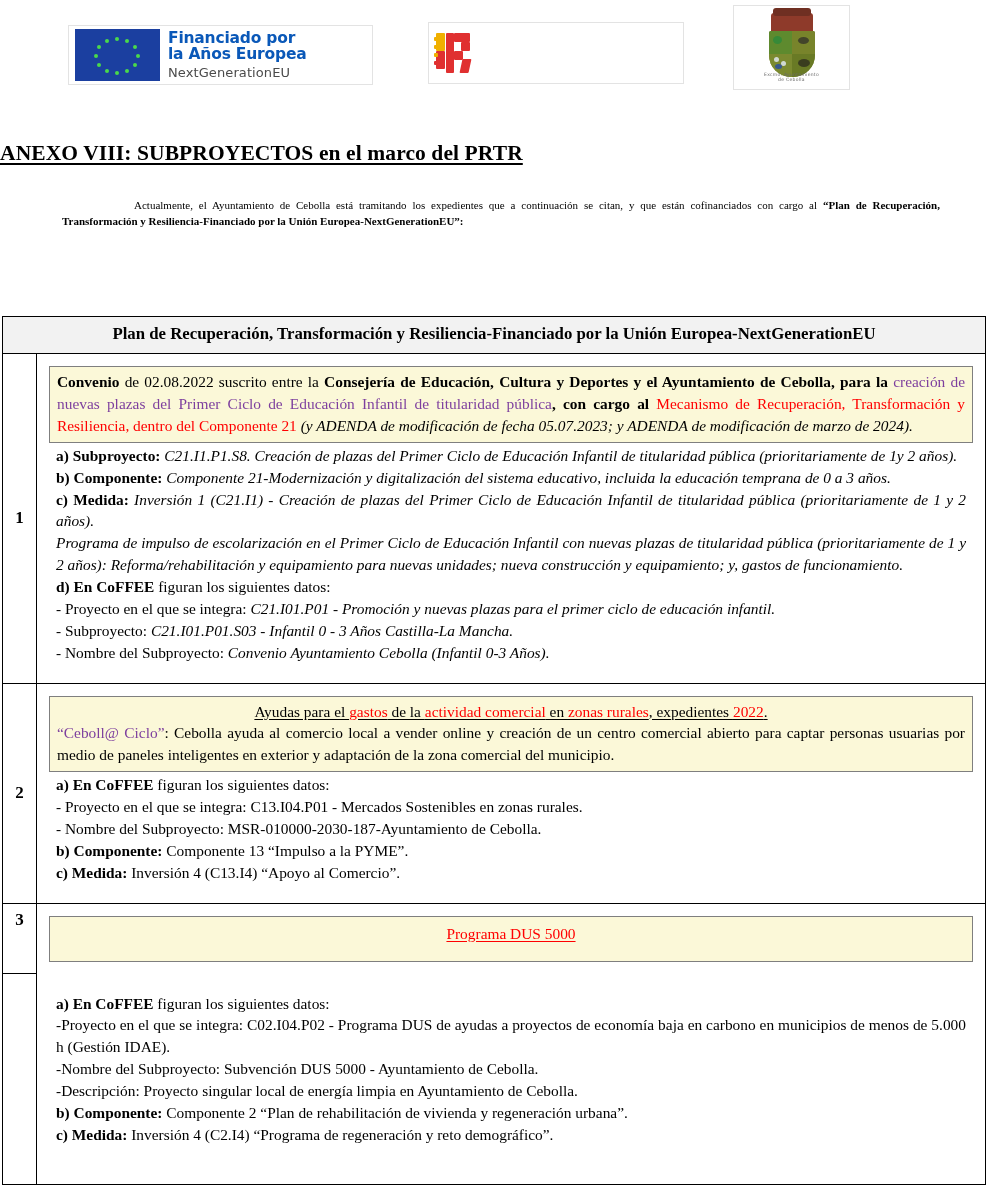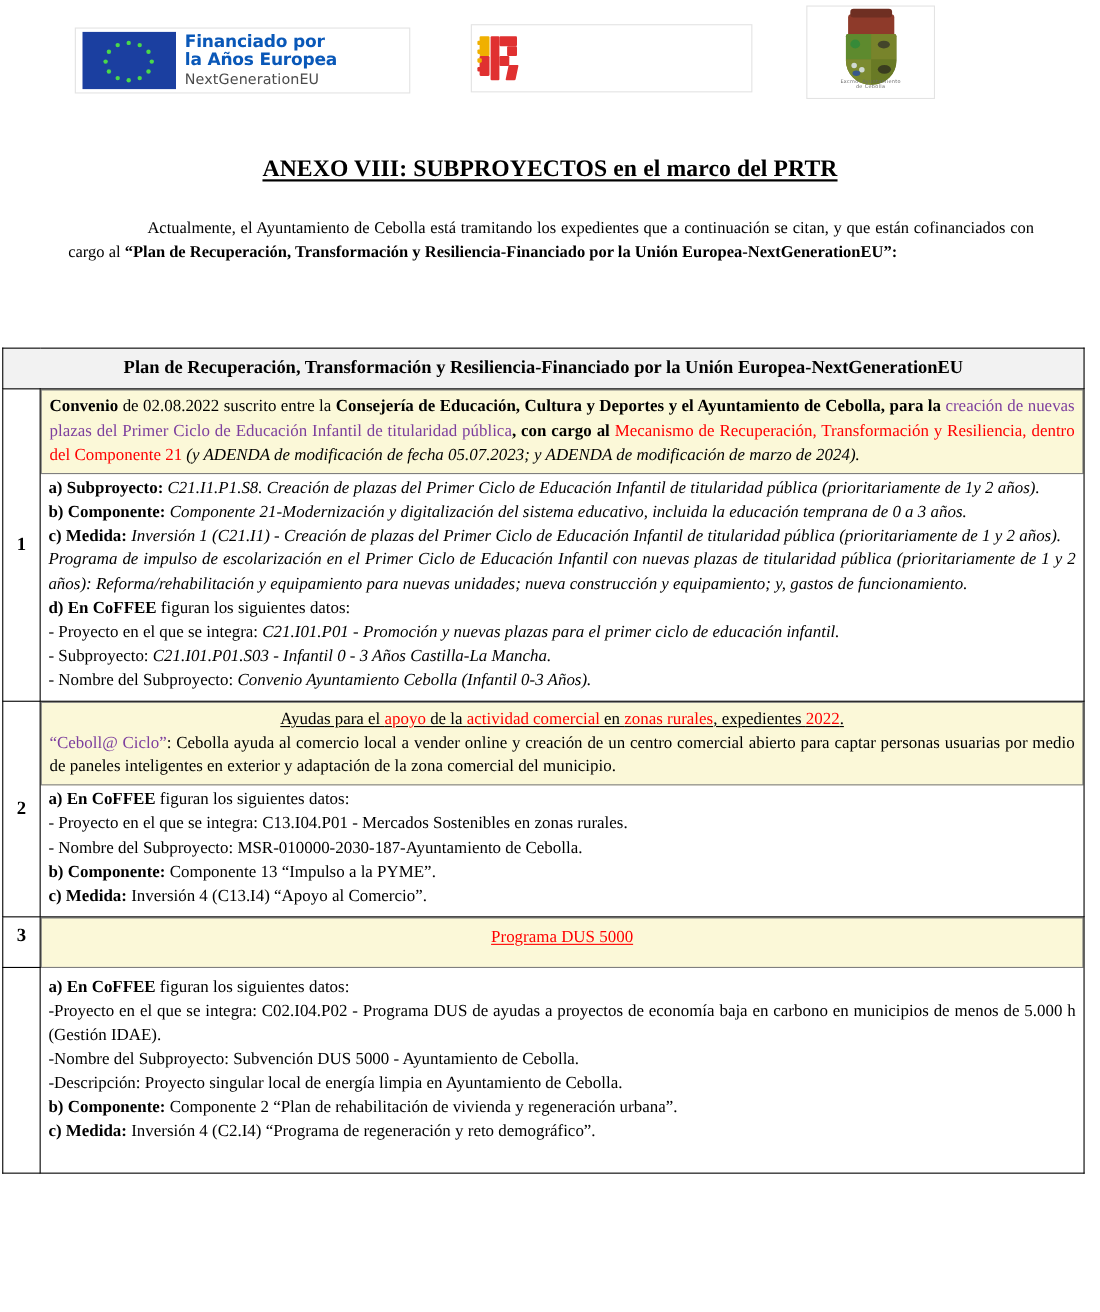--- a/index.html
+++ b/index.html
@@ -183,56 +183,55 @@
     font-size: 4.5px;
     color: #6b6b6b;
     letter-spacing: .3px;
   }
 
   
   .doc-title {
     position: absolute;
     left: 0; top: 141px;
     width: 1000px;
-    text-align: center;
     font-weight: bold;
     font-size: 21.5px;
     letter-spacing: .1px;
   }
   .doc-title span {
     text-decoration: underline;
     text-underline-offset: 3px;
   }
 
   
   .intro {
     position: absolute;
     left: 62px; top: 197px;
     width: 878px;
-    font-size: 15px;
+    font-size: 11px;
     line-height: 1.48;
     text-align: justify;
     text-justify: inter-word;
     text-indent: 72px;
   }
   .intro b { font-weight: bold; }
 
   
   .tbl {
     position: absolute;
     left: 2px; top: 296px;
     width: 984px;
     border-collapse: collapse;
     table-layout: fixed;
     margin-top: 20px;
   }
   .tbl td {
     border: 1px solid #000000;
     vertical-align: top;
-    padding: 0;
+    padding: 12px;
   }
   .th-cell {
     background: #f2f2f2;
     text-align: center;
     font-weight: bold;
     font-size: 16.8px;
     line-height: 1.32;
     padding: 6px 30px 8px 30px !important;
   }
   .num-cell {
@@ -376,21 +375,21 @@
             <p class="nj"><span>- Subproyecto: </span><i>C21.I01.P01.S03 - Infantil 0 - 3 Años Castilla-La Mancha.</i></p>
             <p class="nj"><span>- Nombre del Subproyecto: </span><i>Convenio Ayuntamiento Cebolla (Infantil 0-3 Años).</i></p>
           </div>
         </td>
       </tr>
 
       <tr>
         <td class="num-cell">2</td>
         <td class="body-cell">
           <div class="hl">
-            <p class="uline" style="text-align:center"><span>Ayudas para el </span><span class="red">apoyo</span><span> de la </span><span class="red">actividad comercial</span><span> en </span><span class="red">zonas rurales</span><span>, expedientes </span><span class="red">2022</span><span>.</span></p>
+            <p class="uline" style="text-align:center"><span>Ayudas para el </span><span class="red">gastos</span><span> de la </span><span class="red">actividad comercial</span><span> en </span><span class="red">zonas rurales</span><span>, expedientes </span><span class="red">2022</span><span>.</span></p>
             <p class="j"><span class="purple">“Ceboll@ Ciclo”</span><span>: Cebolla ayuda al comercio local a vender online y creación de un centro comercial abierto para captar personas usuarias por medio de paneles inteligentes en exterior y adaptación de la zona comercial del municipio.</span></p>
           </div>
           <div class="txt">
             <p class="nj"><b>a) En CoFFEE</b><span> figuran los siguientes datos:</span></p>
             <p class="nj"><span>- Proyecto en el que se integra: C13.I04.P01 - Mercados Sostenibles en zonas rurales.</span></p>
             <p class="nj"><span>- Nombre del Subproyecto: MSR-010000-2030-187-Ayuntamiento de Cebolla.</span></p>
             <p class="nj"><b>b) Componente:</b><span> Componente 13 “Impulso a la PYME”.</span></p>
             <p class="nj"><b>c) Medida:</b><span> Inversión 4 (C13.I4) “Apoyo al Comercio”.</span></p>
           </div>
         </td>

